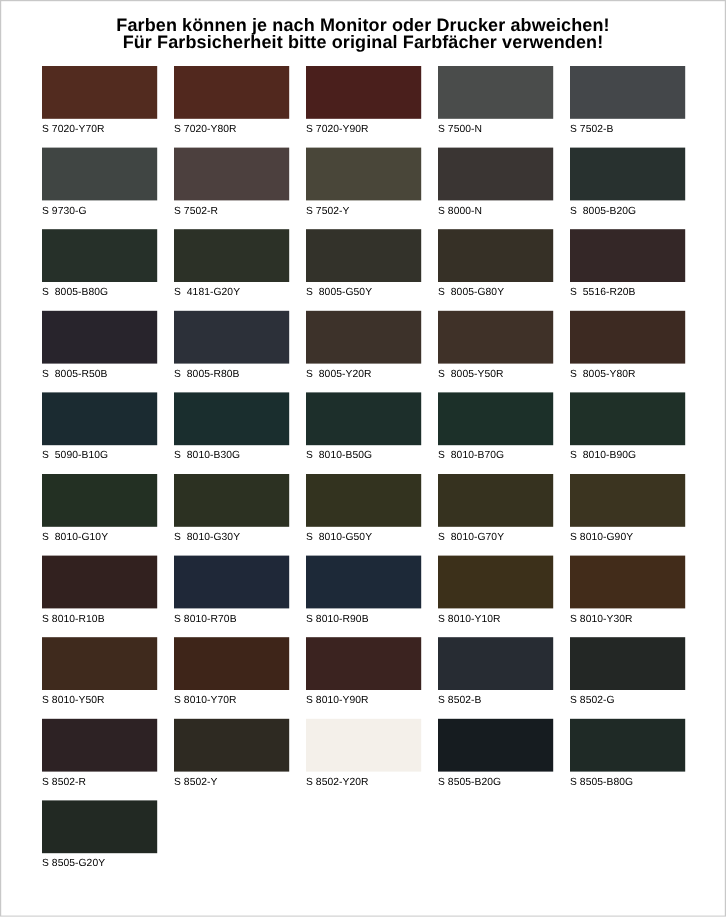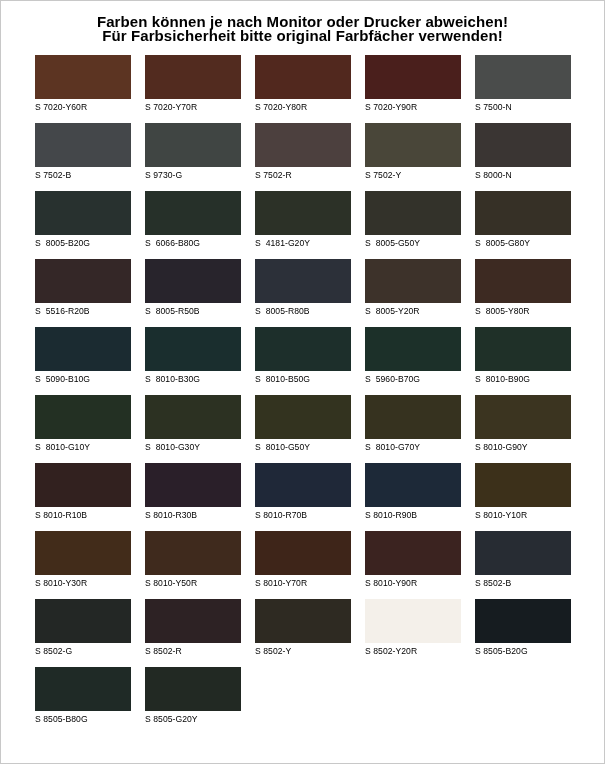--- a/index.html
+++ b/index.html
@@ -67,24 +67,20 @@
 
 <div id="page">
 
   <div id="notice">
     <span class="notice-line">Farben können je nach Monitor oder Drucker abweichen!</span>
     <span class="notice-line">Für Farbsicherheit bitte original Farbfächer verwenden!</span>
   </div>
 
   <div id="swatch-grid">
       <div class="swatch-cell">
-        <span class="swatch-chip" title="S 7020-Y60R" style="background-color: rgb(92, 52, 34);"></span>
-        <span class="swatch-label">S 7020-Y60R</span>
-      </div>
-      <div class="swatch-cell">
         <span class="swatch-chip" title="S 7020-Y70R" style="background-color: rgb(82, 43, 31);"></span>
         <span class="swatch-label">S 7020-Y70R</span>
       </div>
       <div class="swatch-cell">
         <span class="swatch-chip" title="S 7020-Y80R" style="background-color: rgb(81, 40, 30);"></span>
         <span class="swatch-label">S 7020-Y80R</span>
       </div>
       <div class="swatch-cell">
         <span class="swatch-chip" title="S 7020-Y90R" style="background-color: rgb(74, 31, 28);"></span>
         <span class="swatch-label">S 7020-Y90R</span>
@@ -112,21 +108,21 @@
       <div class="swatch-cell">
         <span class="swatch-chip" title="S 8000-N" style="background-color: rgb(58, 53, 51);"></span>
         <span class="swatch-label">S 8000-N</span>
       </div>
       <div class="swatch-cell">
         <span class="swatch-chip" title="S  8005-B20G" style="background-color: rgb(40, 49, 47);"></span>
         <span class="swatch-label">S  8005-B20G</span>
       </div>
       <div class="swatch-cell">
         <span class="swatch-chip" title="S  8005-B80G" style="background-color: rgb(38, 48, 41);"></span>
-        <span class="swatch-label">S  6066-B80G</span>
+        <span class="swatch-label">S  8005-B80G</span>
       </div>
       <div class="swatch-cell">
         <span class="swatch-chip" title="S  8005-G20Y" style="background-color: rgb(44, 49, 39);"></span>
         <span class="swatch-label">S  4181-G20Y</span>
       </div>
       <div class="swatch-cell">
         <span class="swatch-chip" title="S  8005-G50Y" style="background-color: rgb(51, 50, 42);"></span>
         <span class="swatch-label">S  8005-G50Y</span>
       </div>
       <div class="swatch-cell">
@@ -143,38 +139,42 @@
       </div>
       <div class="swatch-cell">
         <span class="swatch-chip" title="S  8005-R80B" style="background-color: rgb(44, 48, 57);"></span>
         <span class="swatch-label">S  8005-R80B</span>
       </div>
       <div class="swatch-cell">
         <span class="swatch-chip" title="S  8005-Y20R" style="background-color: rgb(61, 50, 42);"></span>
         <span class="swatch-label">S  8005-Y20R</span>
       </div>
       <div class="swatch-cell">
+        <span class="swatch-chip" title="S  8005-Y50R" style="background-color: rgb(63, 49, 40);"></span>
+        <span class="swatch-label">S  8005-Y50R</span>
+      </div>
+      <div class="swatch-cell">
         <span class="swatch-chip" title="S  8005-Y80R" style="background-color: rgb(61, 42, 34);"></span>
         <span class="swatch-label">S  8005-Y80R</span>
       </div>
       <div class="swatch-cell">
         <span class="swatch-chip" title="S  8010-B10G" style="background-color: rgb(27, 43, 49);"></span>
         <span class="swatch-label">S  5090-B10G</span>
       </div>
       <div class="swatch-cell">
         <span class="swatch-chip" title="S  8010-B30G" style="background-color: rgb(26, 46, 46);"></span>
         <span class="swatch-label">S  8010-B30G</span>
       </div>
       <div class="swatch-cell">
         <span class="swatch-chip" title="S  8010-B50G" style="background-color: rgb(29, 47, 43);"></span>
         <span class="swatch-label">S  8010-B50G</span>
       </div>
       <div class="swatch-cell">
         <span class="swatch-chip" title="S  8010-B70G" style="background-color: rgb(28, 48, 41);"></span>
-        <span class="swatch-label">S  5960-B70G</span>
+        <span class="swatch-label">S  8010-B70G</span>
       </div>
       <div class="swatch-cell">
         <span class="swatch-chip" title="S  8010-B90G" style="background-color: rgb(31, 48, 40);"></span>
         <span class="swatch-label">S  8010-B90G</span>
       </div>
       <div class="swatch-cell">
         <span class="swatch-chip" title="S  8010-G10Y" style="background-color: rgb(35, 48, 35);"></span>
         <span class="swatch-label">S  8010-G10Y</span>
       </div>
       <div class="swatch-cell">
@@ -191,24 +191,20 @@
       </div>
       <div class="swatch-cell">
         <span class="swatch-chip" title="S 8010-G90Y" style="background-color: rgb(59, 52, 32);"></span>
         <span class="swatch-label">S 8010-G90Y</span>
       </div>
       <div class="swatch-cell">
         <span class="swatch-chip" title="S 8010-R10B" style="background-color: rgb(50, 33, 31);"></span>
         <span class="swatch-label">S 8010-R10B</span>
       </div>
       <div class="swatch-cell">
-        <span class="swatch-chip" title="S 8010-R30B" style="background-color: rgb(42, 31, 41);"></span>
-        <span class="swatch-label">S 8010-R30B</span>
-      </div>
-      <div class="swatch-cell">
         <span class="swatch-chip" title="S 8010-R70B" style="background-color: rgb(31, 40, 56);"></span>
         <span class="swatch-label">S 8010-R70B</span>
       </div>
       <div class="swatch-cell">
         <span class="swatch-chip" title="S 8010-R90B" style="background-color: rgb(29, 41, 56);"></span>
         <span class="swatch-label">S 8010-R90B</span>
       </div>
       <div class="swatch-cell">
         <span class="swatch-chip" title="S 8010-Y10R" style="background-color: rgb(60, 48, 26);"></span>
         <span class="swatch-label">S 8010-Y10R</span>

